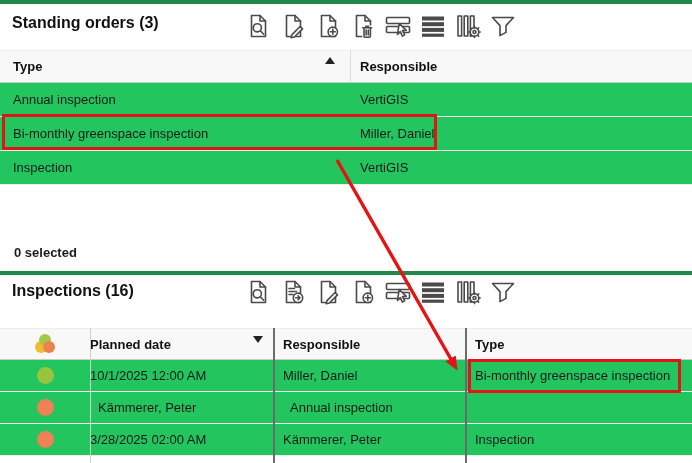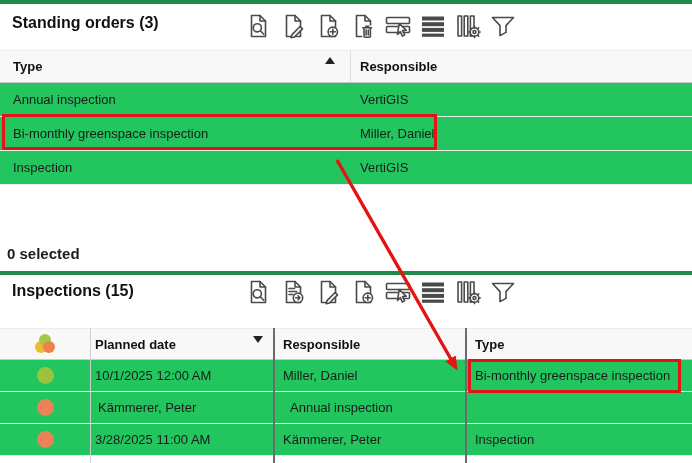--- a/index.html
+++ b/index.html
@@ -23,36 +23,36 @@
   .grid-header{display:flex;background:var(--hdr-bg);border-top:1px solid #ececec;
     border-bottom:1px solid var(--hdr-border);font-weight:700;font-size:13px;color:#111;}
   .grid-row{display:flex;border-bottom:1px solid var(--row-border);font-size:13px;background:#22c55e;}
   .cell{display:flex;align-items:center;position:relative;}
   
   .so .c-type{width:351px;padding-left:13px;}
   .so .grid-header .c-type{border-right:1px solid #dcdcdc;}
   .so .c-resp{flex:1;padding-left:9px;}
   
   .ins .c-status{width:90px;justify-content:center;}
-  .ins .c-date{width:185px;padding-left:5px;}
+  .ins .c-date{width:185px;}
   .ins .c-resp2{width:192px;padding-left:8px;}
   .ins .c-type2{flex:1;padding-left:8px;}
   .grid-header{height:32px;}
   .so .grid-header{height:33px;}
   .so .grid-row{height:34px;}
   .ins .grid-row{height:32px;}
   .sort-arrow{position:absolute;width:0;height:0;border-left:5px solid transparent;
     border-right:5px solid transparent;}
   .sort-asc{border-bottom:7px solid #222;top:6px;}
   .sort-desc{border-top:7px solid #222;top:7px;}
   .status-dot{width:17px;height:17px;border-radius:50%;}
   .venn{width:24px;height:22px;}
   .col-sep{position:absolute;width:2px;background:var(--col-dark);z-index:5;}
   .col-sep-light{position:absolute;width:1px;background:#cfcfcf;z-index:5;}
-  .selected-status{position:absolute;left:7px;top:245px;font-size:15px;font-weight:700;}
+  .selected-status{position:absolute;left:14px;top:245px;font-size:13px;font-weight:700;}
   .divider{position:absolute;left:0;width:692px;height:4px;background:var(--accent);}
   .anno-box{position:absolute;border:3px solid var(--red);z-index:55;pointer-events:none;}
   .arrow-overlay{position:absolute;left:0;top:0;z-index:60;pointer-events:none;}
 </style>
 </head>
 <body>
 
 <div id="canvas">
 
   <div class="accent-bar" style="top:0"></div>
@@ -142,21 +142,21 @@
       <div class="cell c-resp">
           <span>VertiGIS</span>
         </div>
     </div>
   </div>
 
   <div class="selected-status">0 selected</div>
 
   <div class="divider" style="top:271px"></div>
 
-  <h1 class="panel-title" style="top:282px">Inspections (15)</h1>
+  <h1 class="panel-title" style="top:282px">Inspections (16)</h1>
 
   <div class="toolbar" style="top:279px">
       <span class="tb-icon"><svg viewBox="0 0 26 26">
           <path d="M6.5 2.5 H15 L20.5 8 V23.5 H6.5 Z"></path>
           <path d="M15 2.5 V8 H20.5"></path>
           <circle cx="12.3" cy="14.8" r="4.1"></circle>
           <path d="M15.3 17.8 L18.7 21.3"></path>
         </svg></span>
       <span class="tb-icon"><svg viewBox="0 0 26 26">
           <path d="M6.5 2.5 H15 L20.5 8 V23.5 H6.5 Z"></path>
@@ -246,21 +246,21 @@
         </div>
       <div class="cell c-type2">
           <span>Annual inspection</span>
         </div>
     </div>
     <div class="grid-row">
       <div class="cell c-status">
           <span class="status-dot" style="background: rgb(238, 129, 85);"></span>
         </div>
       <div class="cell c-date">
-          <span>3/28/2025 11:00 AM</span>
+          <span>3/28/2025 02:00 AM</span>
         </div>
       <div class="cell c-resp2">
           <span>Kämmerer, Peter</span>
         </div>
       <div class="cell c-type2">
           <span>Inspection</span>
         </div>
     </div>
   </div>
 

